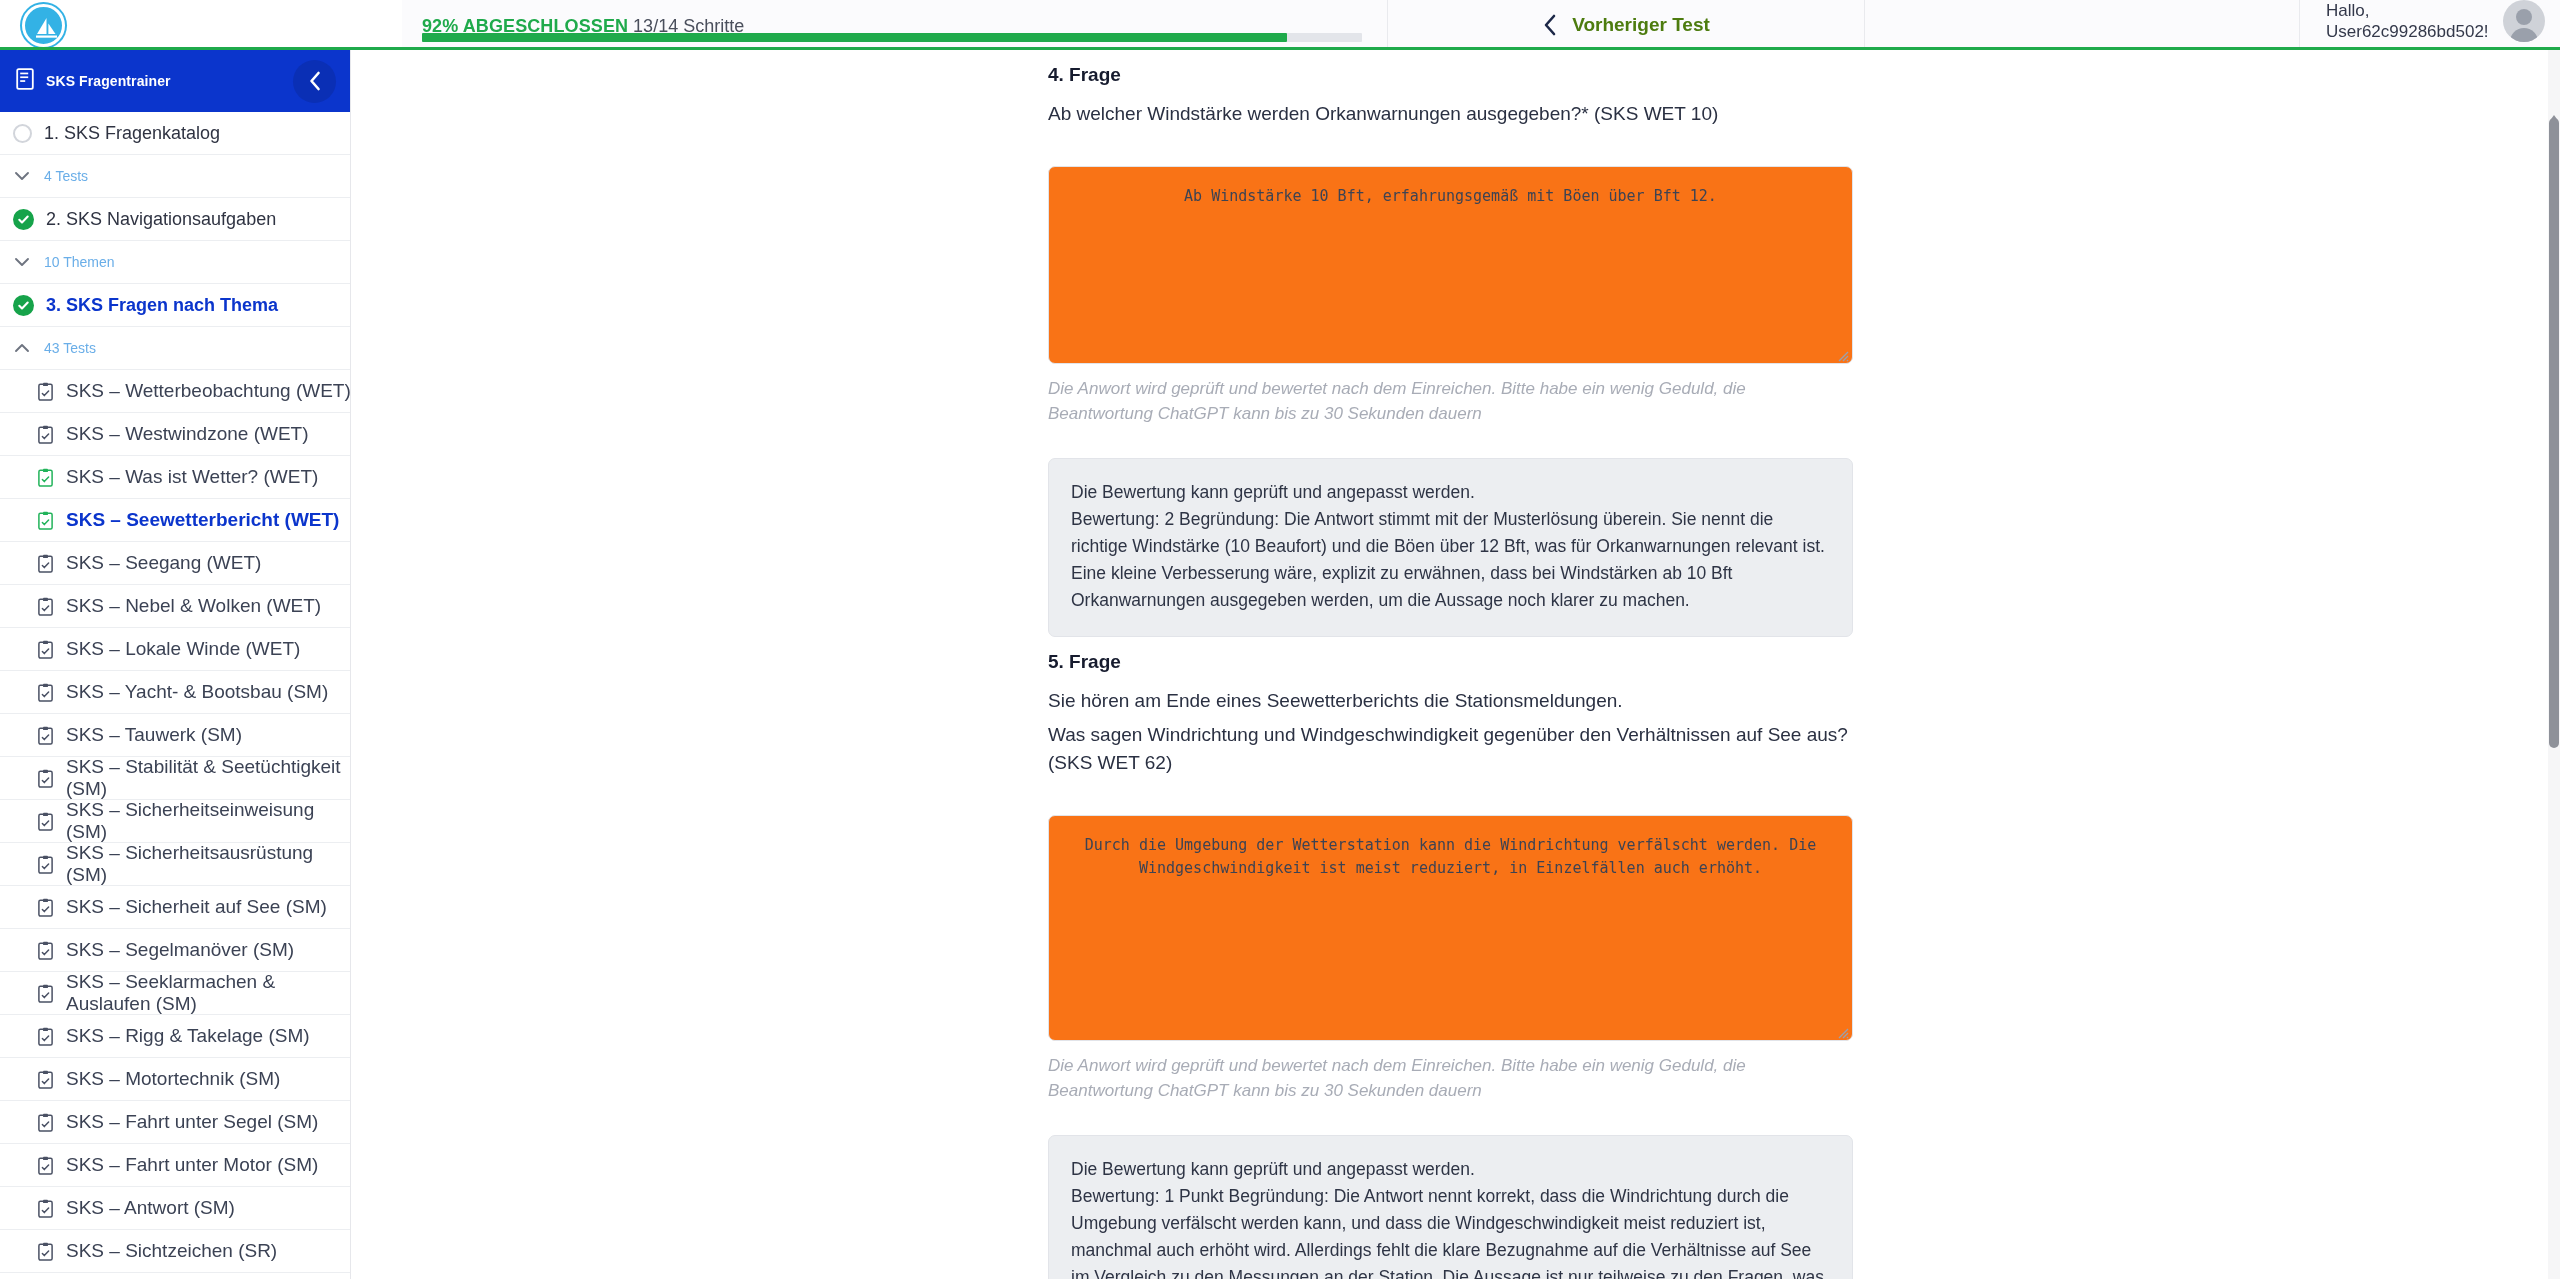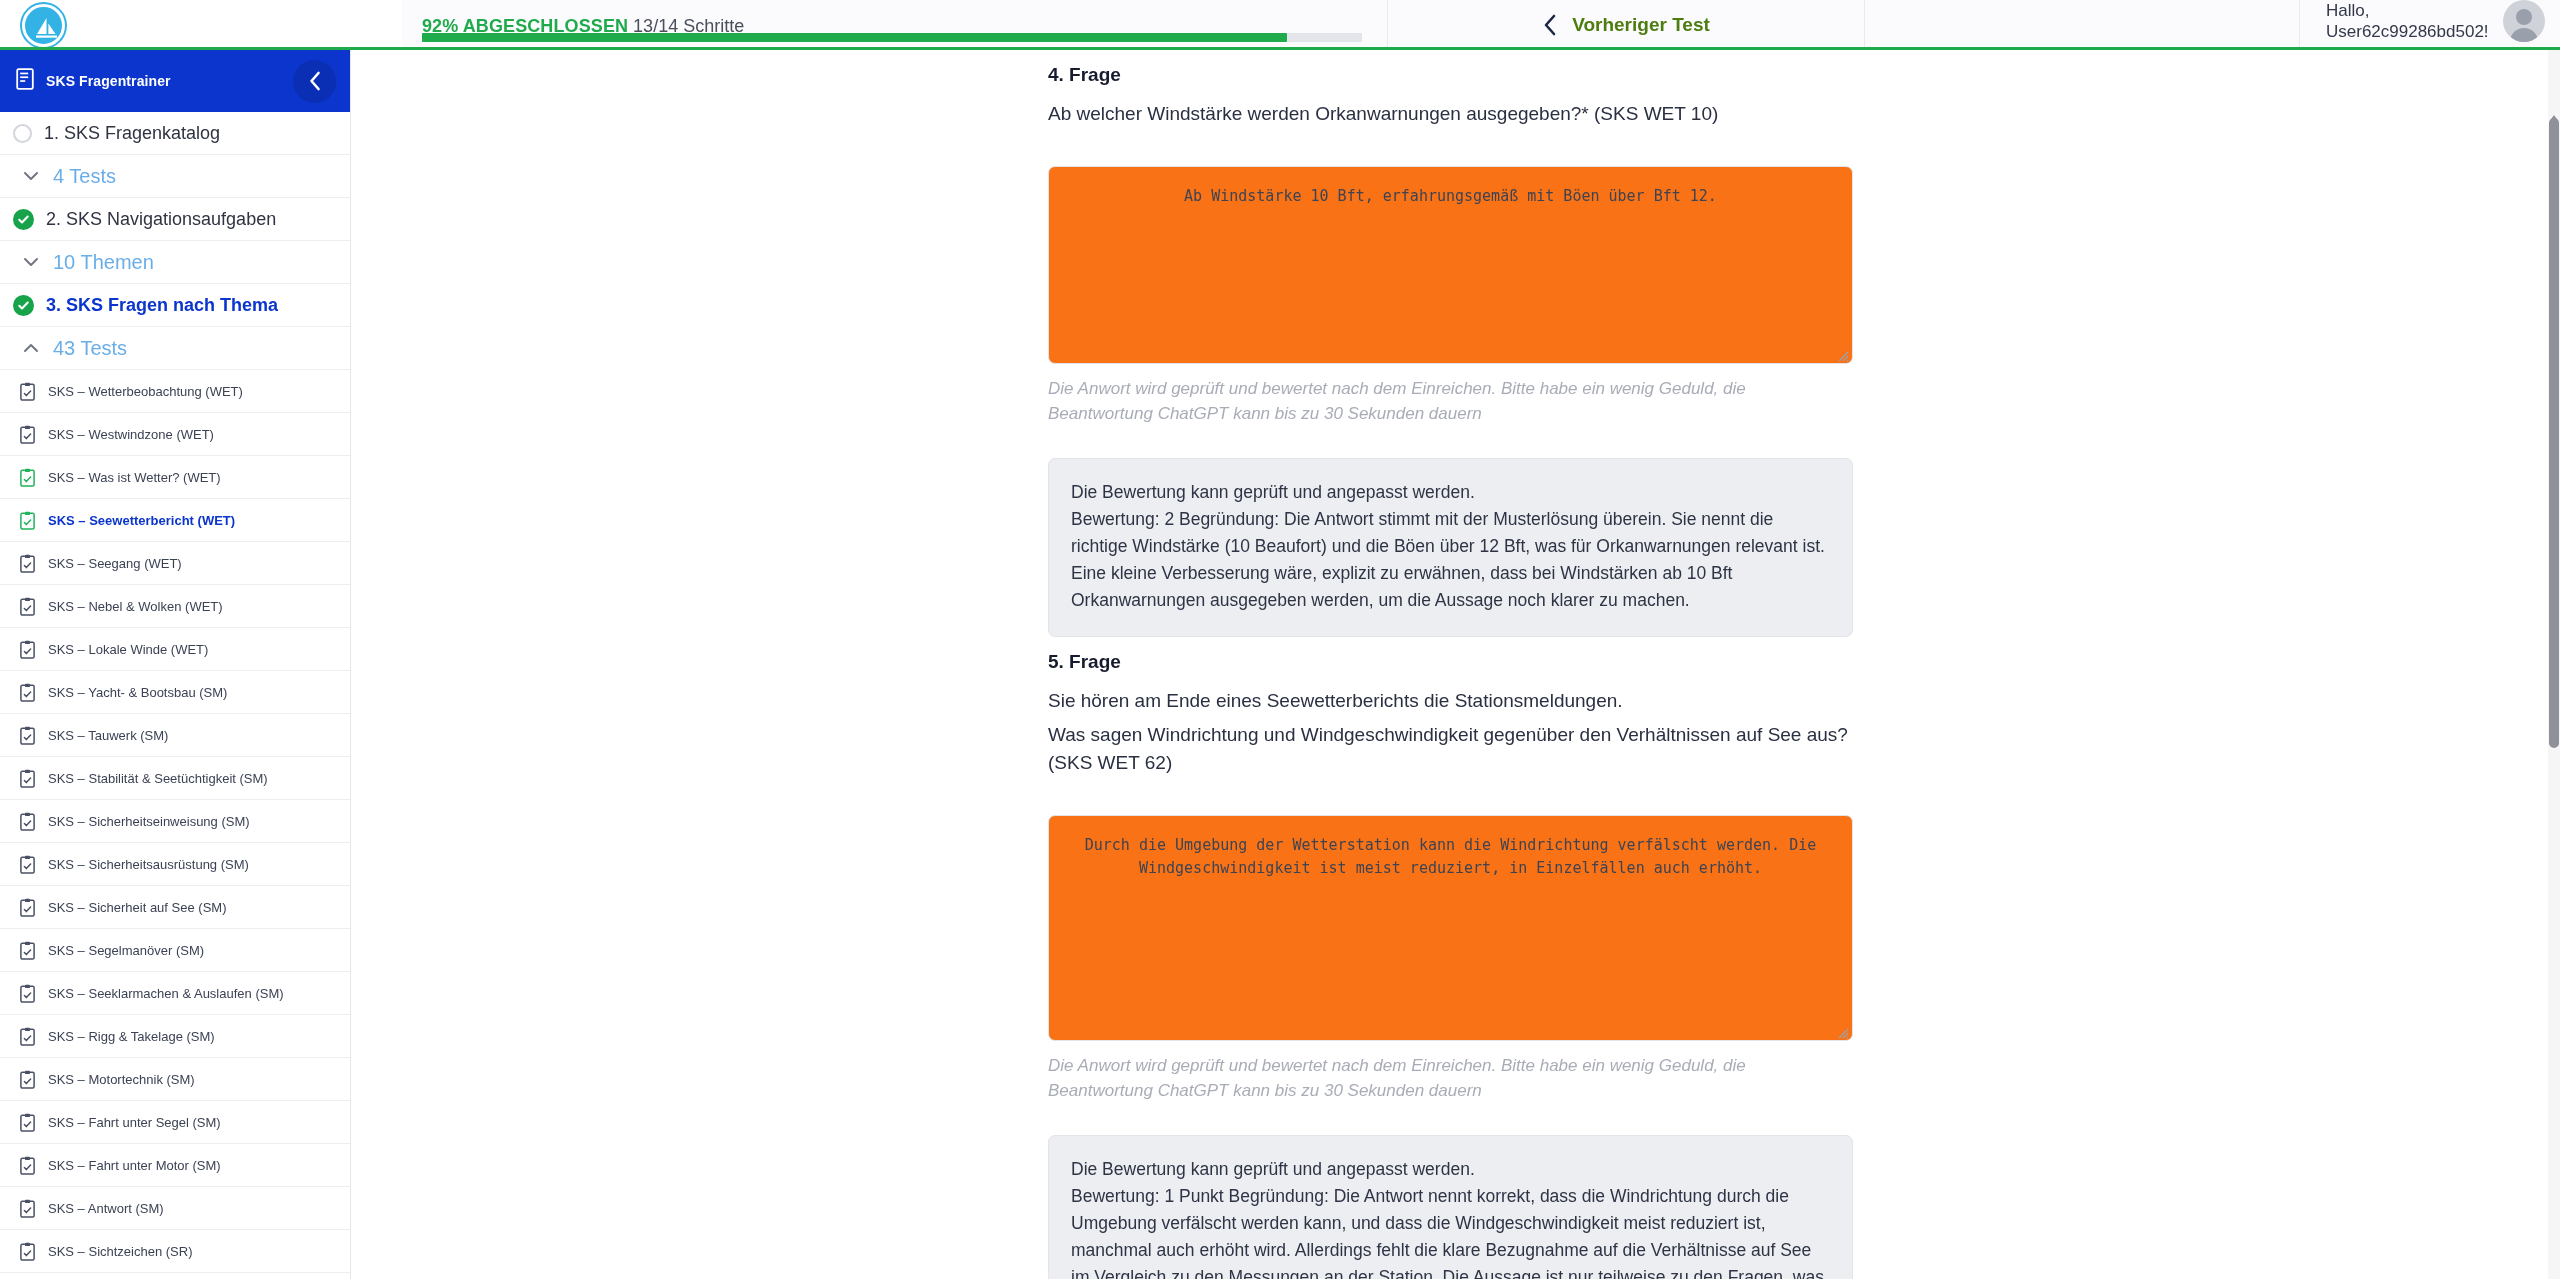--- a/index.html
+++ b/index.html
@@ -138,28 +138,28 @@
     cursor: pointer;
     padding-left: 13px;
   }
   .sb-section {
     height: 43px; font-size: 18px; color: #2f3342;
   }
   .sb-section .sb-label { margin-left: 12px; }
   .sb-section.active .sb-label { color: #0b35cc; font-weight: bold; }
 
   .sb-sub {
-    height: 43px; font-size: 20px; color: #58a7e8;
-    padding-left: 23px;
+    height: 43px; font-size: 14px; color: #58a7e8;
+    padding-left: 14px;
   }
   .sb-sub .sb-sublabel { margin-left: 14px; color: #6aaee8; }
 
   .sb-test {
-    height: 43px; font-size: 13px; color: #3b4254;
-    padding-left: 20px;
+    height: 43px; font-size: 19px; color: #3b4254;
+    padding-left: 38px;
   }
   .sb-test .sb-label { margin-left: 13px; }
   .sb-test.active .sb-label { color: #0b35cc; font-weight: bold; }
 
   .circle-empty {
     width: 19px; height: 19px; border-radius: 50%;
     border: 2px solid #d2d5db; flex: 0 0 19px;
   }
   .check-green {
     width: 21px; height: 21px; border-radius: 50%;

